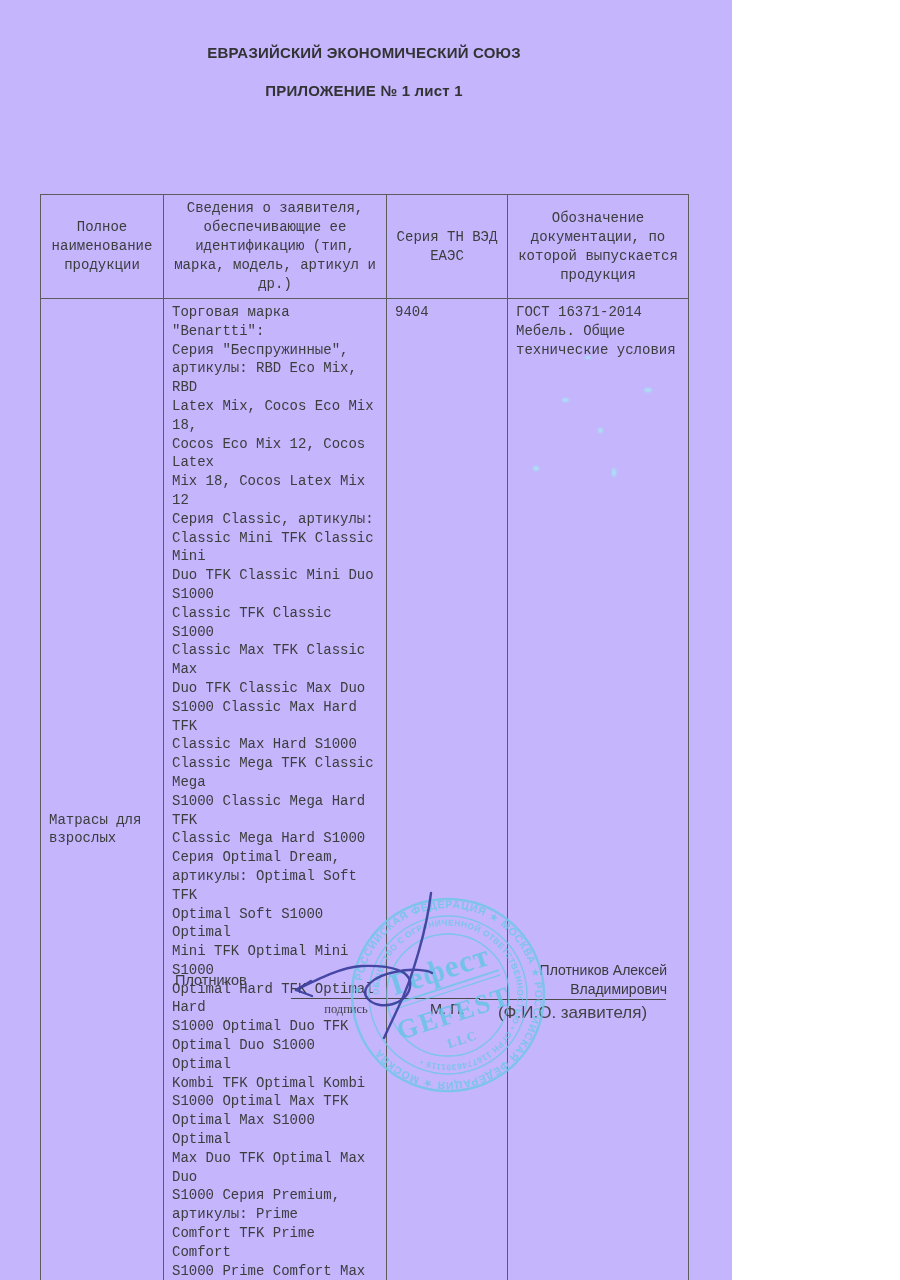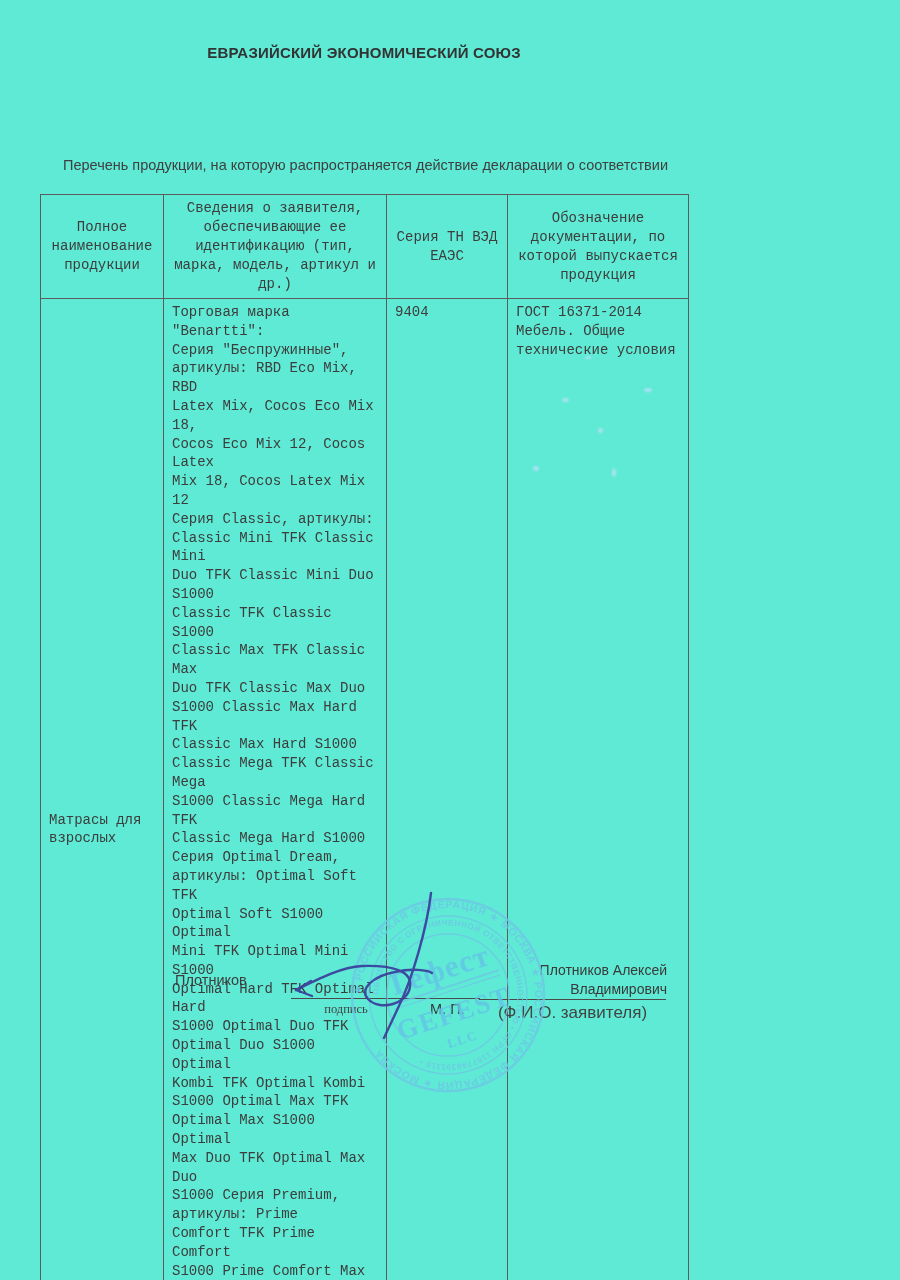--- a/index.html
+++ b/index.html
@@ -1,18 +1,18 @@
 <!DOCTYPE html>
 <html><head>
 <meta charset="utf-8">
 <style>
   html,body{margin:0;padding:0;background:#ffffff;}
   #page{
-    position:relative;width:900px;height:1280px;overflow:hidden;
-    background:#5eead4;
+    position:relative;width:732px;height:1280px;overflow:hidden;
+    background:#c4b5fd;
     font-family:"Liberation Sans","DejaVu Sans",sans-serif;
     color:#3d3d3d;
   }
   .title{position:absolute;left:40px;width:648px;text-align:center;
     font-weight:bold;font-size:15px;color:#333;letter-spacing:.2px;}
   #title1{top:44px;}
   #title2{top:82px;}
   #title3{top:113px;}
   #intro{position:absolute;left:63px;top:157px;font-size:14.5px;color:#3f3f3f;}
 
@@ -53,21 +53,21 @@
   #signature-svg{position:absolute;left:280px;top:868px;}
 
   .speck{position:absolute;border-radius:50%;background:#a9e2f2;filter:blur(1.2px);}
 </style>
 </head>
 <body>
 
 <div id="page">
 
   <div class="title" id="title1">ЕВРАЗИЙСКИЙ ЭКОНОМИЧЕСКИЙ СОЮЗ</div>
-  <div id="intro">Перечень продукции, на которую распространяется действие декларации о соответствии</div>
+  <div class="title" id="title2">ПРИЛОЖЕНИЕ № 1 лист 1</div>
 
   <table id="products">
     <colgroup>
       <col style="width:123px">
         <col style="width:223px">
         <col style="width:121px">
         <col style="width:181px">
     </colgroup>
     <thead>
       <tr>

